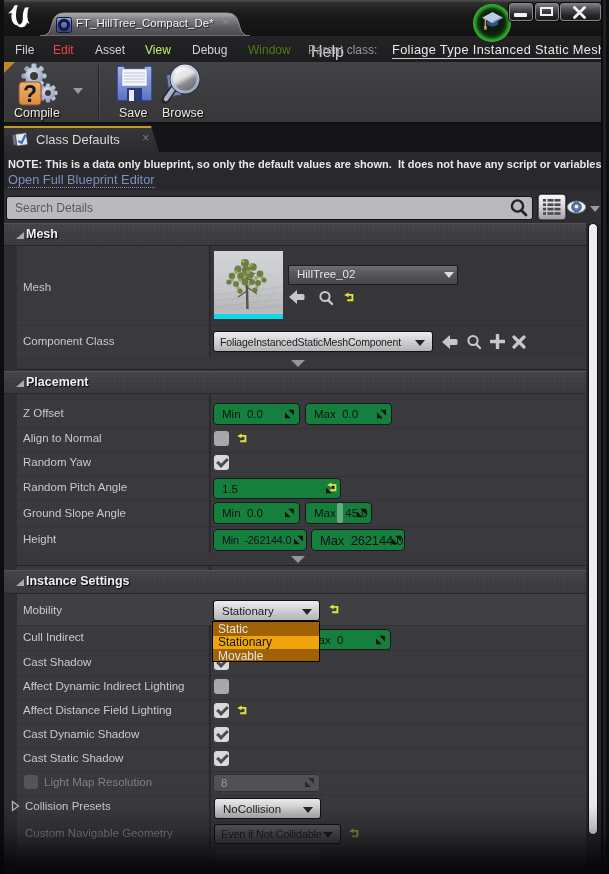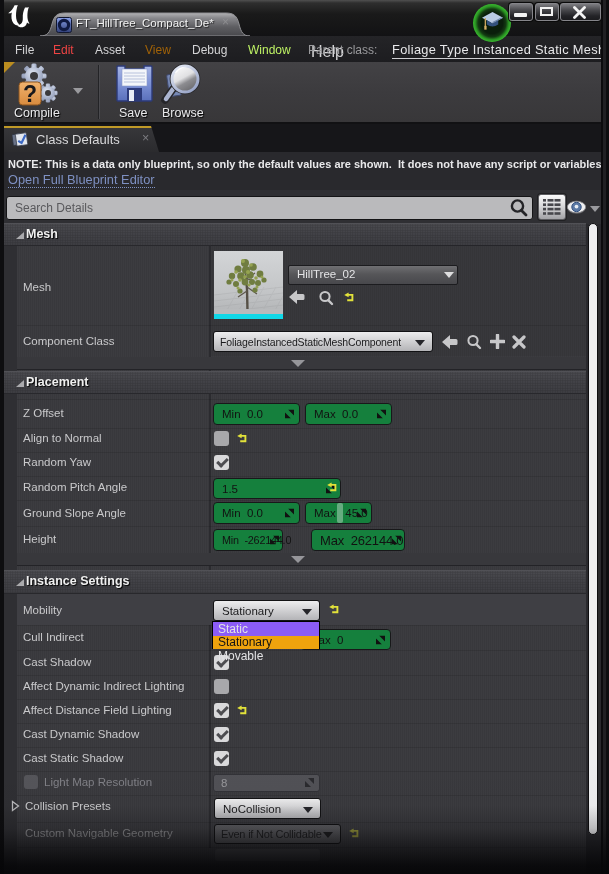--- a/index.html
+++ b/index.html
@@ -131,23 +131,23 @@
 <div class="abs" style="left:540px;top:7px;width:13px;height:9px;border:2.5px solid #f2f2f2;box-sizing:border-box;"></div>
 <div class="abs" style="left:560px;top:3px;width:41px;height:18px;border:1px solid #85858a;border-radius:3px;
   background:linear-gradient(180deg,#7d7d81 0,#48484c 38%,#232327 75%,#1c1c1f 100%);box-sizing:border-box;box-shadow:0 0 0 1px #0a0a0a;"></div>
 <svg class="abs" style="left:572px;top:6px;" width="15" height="13" viewBox="0 0 15 13">
   <path d="M2.5,1.5 L12.5,11.5 M12.5,1.5 L2.5,11.5" stroke="#f4f4f4" stroke-width="2.8" stroke-linecap="round"></path>
 </svg>
 
 <div class="abs lbl" style="left:15px;top:43px;font-size:12px;color:#d4d4d6;">File</div>
 <div class="abs lbl" style="left:53px;top:43px;font-size:12px;color:#ef4444;">Edit</div>
 <div class="abs lbl" style="left:95px;top:43px;font-size:12px;color:#d4d4d6;">Asset</div>
-<div class="abs lbl" style="left:145px;top:43px;font-size:12px;color:#a16207;">View</div>
+<div class="abs lbl" style="left:145px;top:43px;font-size:12px;color:#bef264;">View</div>
 <div class="abs lbl" style="left:192px;top:43px;font-size:12px;color:#d4d4d6;">Debug</div>
-<div class="abs lbl" style="left:248px;top:43px;font-size:12px;color:#bef264;">Window</div>
+<div class="abs lbl" style="left:248px;top:43px;font-size:12px;color:#4d7c0f;">Window</div>
 <div class="abs lbl" style="left:311px;top:43px;font-size:16px;color:#d4d4d6;">Help</div>
 <div class="abs lbl" style="left:308px;top:43px;font-size:12px;color:#9a9a9d;">Parent class:</div>
 <div class="abs lbl" style="left:392px;top:42px;font-size:12.8px;letter-spacing:0.32px;color:#e8e8ea;
   border-bottom:1px solid #cfcfd2;padding-bottom:1px;">Foliage Type Instanced Static Mesh</div>
 
 <div class="abs" style="left:4px;top:62px;width:0;height:0;
   border-top:11px solid #bb8d20;border-right:11px solid transparent;"></div>
 
 <svg class="abs" style="left:18px;top:63px;" width="48" height="44" viewBox="0 0 48 44">
   <defs>
@@ -432,21 +432,21 @@
   </div>
 <div class="abs spinbox" style="left:305px;top:502px;width:67px;height:22px;">
     <span class="v">Max&nbsp;&nbsp; 45.0</span>
   <svg width="9" height="9" viewBox="0 0 9 9">
       <polygon points="3,0 9,0 9,6" fill="#111"></polygon>
       <polygon points="0,3 0,9 6,9" fill="#111"></polygon>
     </svg>
   </div>
 <div class="abs" style="left:337px;top:503px;width:6px;height:20px;background:rgba(255,255,255,0.35);border-radius:2px;"></div>
 <div class="abs lbl" style="left:23px;top:533px;">Height</div>
-<div class="abs spinbox" style="left:213px;top:529px;width:70px;height:22px;">
+<div class="abs spinbox" style="left:213px;top:529px;width:94px;height:22px;">
     <span class="v" style="font-size:10.8px;letter-spacing:-0.2px;">Min&nbsp; -262144.0</span>
   <svg width="9" height="9" viewBox="0 0 9 9" style="right:3px;">
       <polygon points="3,0 9,0 9,6" fill="#111"></polygon>
       <polygon points="0,3 0,9 6,9" fill="#111"></polygon>
     </svg>
   </div>
 <div class="abs spinbox" style="left:311px;top:529px;width:94px;height:22px;">
     <span class="v" style="font-size:13px;letter-spacing:-0.2px;">Max&nbsp; 262144.0</span>
   <svg width="9" height="9" viewBox="0 0 9 9" style="right:3px;">
       <polygon points="3,0 9,0 9,6" fill="#111"></polygon>
@@ -536,21 +536,21 @@
 <div class="abs rowline" style="top:650px;"></div>
 <div class="abs rowline" style="top:675px;"></div>
 <div class="abs rowline" style="top:699px;"></div>
 <div class="abs rowline" style="top:723px;"></div>
 <div class="abs rowline" style="top:747px;"></div>
 <div class="abs rowline" style="top:771px;"></div>
 <div class="abs rowline" style="top:795px;"></div>
 <div class="abs rowline" style="top:822px;"></div>
 <div class="abs rowline" style="top:847px;"></div>
 
-<div class="abs" style="left:212px;top:621px;width:108px;height:28px;background:#8b5cf6;
+<div class="abs" style="left:212px;top:621px;width:108px;height:41px;background:#a16207;
   border:1px solid #000;box-sizing:border-box;z-index:40;">
   <div style="position:absolute;left:5px;top:0px;font-size:12px;color:#e2e2e4;">Static</div>
   <div style="position:absolute;left:0;top:13.5px;width:106px;height:13.5px;background:#efa30d;"></div>
   <div style="position:absolute;left:5px;top:13px;font-size:12px;color:#141414;">Stationary</div>
   <div style="position:absolute;left:5px;top:26.5px;font-size:12px;color:#e2e2e4;">Movable</div>
 </div>
 
 <div class="abs" style="left:0;top:760px;width:609px;height:114px;z-index:60;pointer-events:none;
   background:linear-gradient(180deg,rgba(6,6,8,0) 0%,rgba(6,6,8,0.02) 40%,rgba(6,6,8,0.22) 60%,rgba(6,6,8,0.62) 78%,rgba(6,6,8,0.92) 93%,rgba(6,6,8,0.96) 100%);"></div>
 

